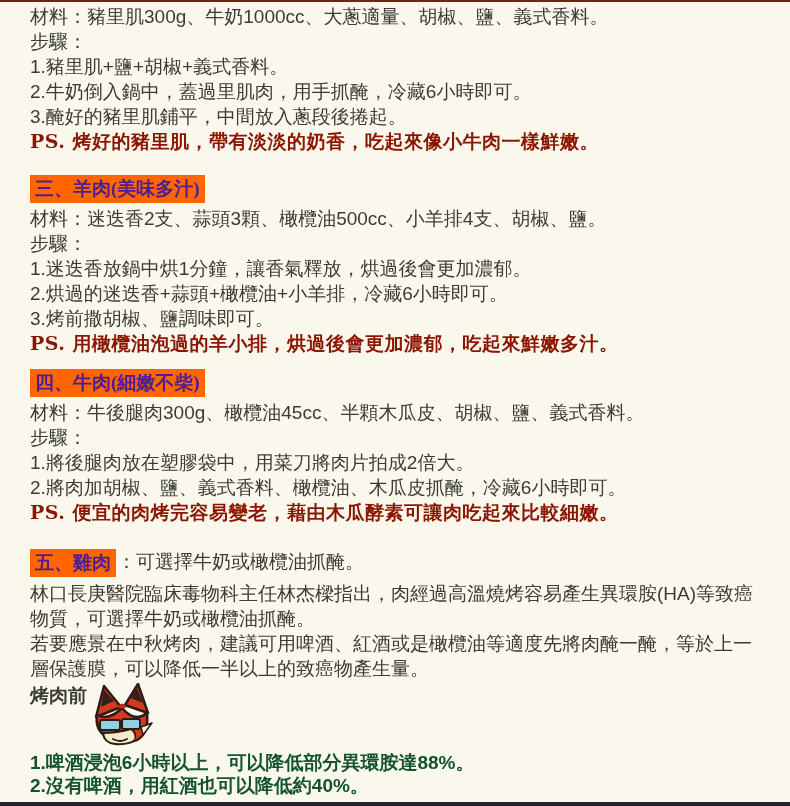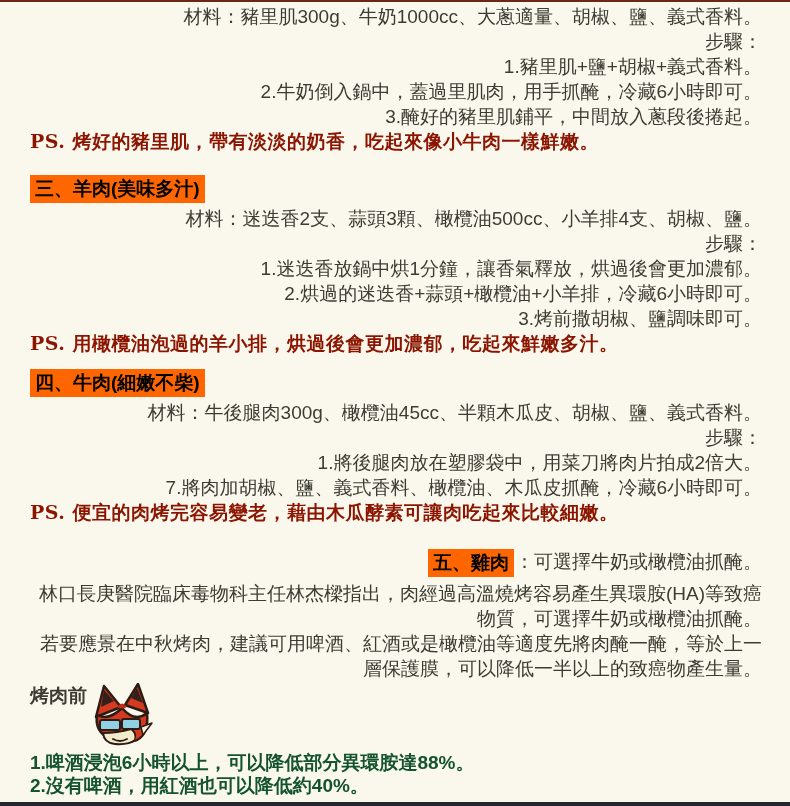--- a/index.html
+++ b/index.html
@@ -25,43 +25,43 @@
     bottom: 0; left: 0; right: 0;
     height: 4px;
     background: #23262E;
   }
   .content {
     padding: 4px 28px 0 30px;
   }
   .body-line {
     line-height: 25px;
     font-weight: normal;
-    text-align: right;
   }
   .ps-line {
     line-height: 25px;
     font-family: "DejaVu Serif", serif;
     font-weight: bold;
     color: #8B1500;
     letter-spacing: 0.5px;
   }
   section.sec-pork { margin-bottom: 20px; }
   section.sec-lamb { margin-bottom: 12px; }
   section.sec-beef { margin-bottom: 22px; }
   section.sec-chicken { margin-bottom: 4px; }
   section.sec-expert { margin-bottom: 2px; }
   .sec-head { margin-bottom: 3px; line-height: 28px; }
   .head-box {
     display: inline-block;
     background: #FF6600;
-    color: #000000;
+    color: #4c1d95;
     font-weight: bold;
     font-size: 19px;
     line-height: 23px;
     padding: 2px 5px 3px 5px;
+    font-family: Liberation Serif, serif;
   }
   .chicken-line { line-height: 29px; }
   .chicken-line .head-box { vertical-align: middle; margin-right: 1px; }
   .tips-head {
     display: flex;
     align-items: flex-start;
     height: 68px;
     margin-top: 2px;
   }
   .tips-label {
@@ -102,21 +102,21 @@
       <p class="body-line">2.烘過的迷迭香+蒜頭+橄欖油+小羊排，冷藏6小時即可。</p>
       <p class="body-line">3.烤前撒胡椒、鹽調味即可。</p>
       <p class="ps-line">PS. 用橄欖油泡過的羊小排，烘過後會更加濃郁，吃起來鮮嫩多汁。</p>
     </section>
 
     <section class="sec-beef">
       <h3 class="sec-head"><span class="head-box">四、牛肉(細嫩不柴)</span></h3>
       <p class="body-line">材料：牛後腿肉300g、橄欖油45cc、半顆木瓜皮、胡椒、鹽、義式香料。</p>
       <p class="body-line">步驟：</p>
       <p class="body-line">1.將後腿肉放在塑膠袋中，用菜刀將肉片拍成2倍大。</p>
-      <p class="body-line">7.將肉加胡椒、鹽、義式香料、橄欖油、木瓜皮抓醃，冷藏6小時即可。</p>
+      <p class="body-line">2.將肉加胡椒、鹽、義式香料、橄欖油、木瓜皮抓醃，冷藏6小時即可。</p>
       <p class="ps-line">PS. 便宜的肉烤完容易變老，藉由木瓜酵素可讓肉吃起來比較細嫩。</p>
     </section>
 
     <section class="sec-chicken">
       <p class="body-line chicken-line"><span class="head-box">五、雞肉</span><span>：可選擇牛奶或橄欖油抓醃。</span></p>
     </section>
 
     <section class="sec-expert">
       <p class="body-line">林口長庚醫院臨床毒物科主任林杰樑指出，肉經過高溫燒烤容易產生異環胺(HA)等致癌物質，可選擇牛奶或橄欖油抓醃。</p>
       <p class="body-line">若要應景在中秋烤肉，建議可用啤酒、紅酒或是橄欖油等適度先將肉醃一醃，等於上一層保護膜，可以降低一半以上的致癌物產生量。</p>

